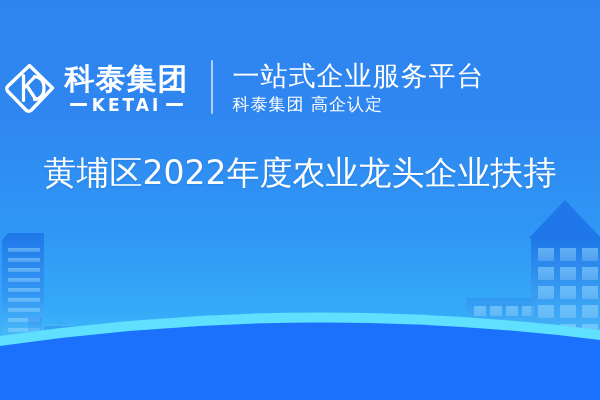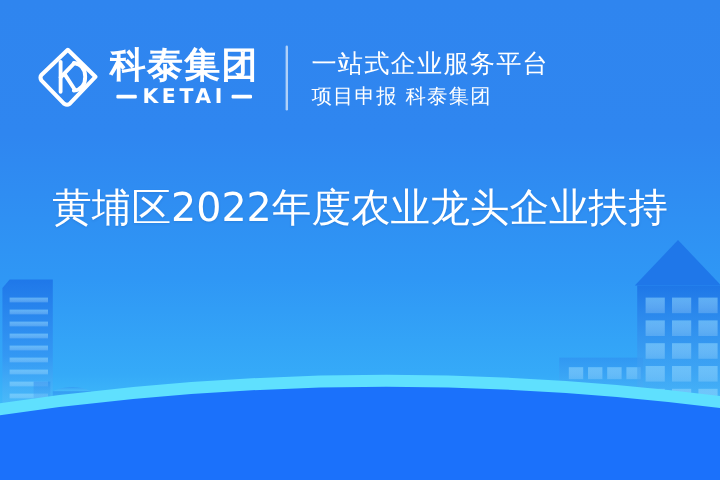--- a/index.html
+++ b/index.html
@@ -48,21 +48,21 @@
 
   
   .header {
     position: absolute;
     left: 0;
     top: 38px;
     width: 488px;
     height: 76px;
     display: flex;
     flex-direction: row;
-    align-items: flex-start;
+    align-items: flex-end;
     justify-content: center;
   }
 
   .logo-block {
     display: flex;
     flex-direction: row;
     align-items: center;
     gap: 9px;
   }
 
@@ -122,21 +122,21 @@
     flex: 0 0 auto;
   }
 
   .tagline-block {
     display: flex;
     flex-direction: column;
     align-items: flex-start;
     gap: 3px;
   }
   .tagline-main {
-    font-size: 21px;
+    font-size: 27px;
     line-height: 30px;
     color: #ffffff;
     font-weight: 400;
     letter-spacing: 1px;
     white-space: nowrap;
     font-family: "DejaVu Sans", "Liberation Sans", sans-serif;
   }
   .tagline-sub {
     font-size: 17px;
     line-height: 20px;
@@ -282,21 +282,21 @@
           <span class="logo-en">KETAI</span>
           <span class="logo-rule"></span>
         </div>
       </div>
     </div>
 
     <div class="divider"></div>
 
     <div class="tagline-block">
       <div class="tagline-main">一站式企业服务平台</div>
-      <div class="tagline-sub">项目申报 科泰集团</div>
+      <div class="tagline-sub">科泰集团 高企认定</div>
     </div>
   </div>
 
   <div class="title">
     <span class="title-line">黄埔区2022年度农业龙头企业扶持</span>
   </div>
 
 </div>
 
 </body></html>

